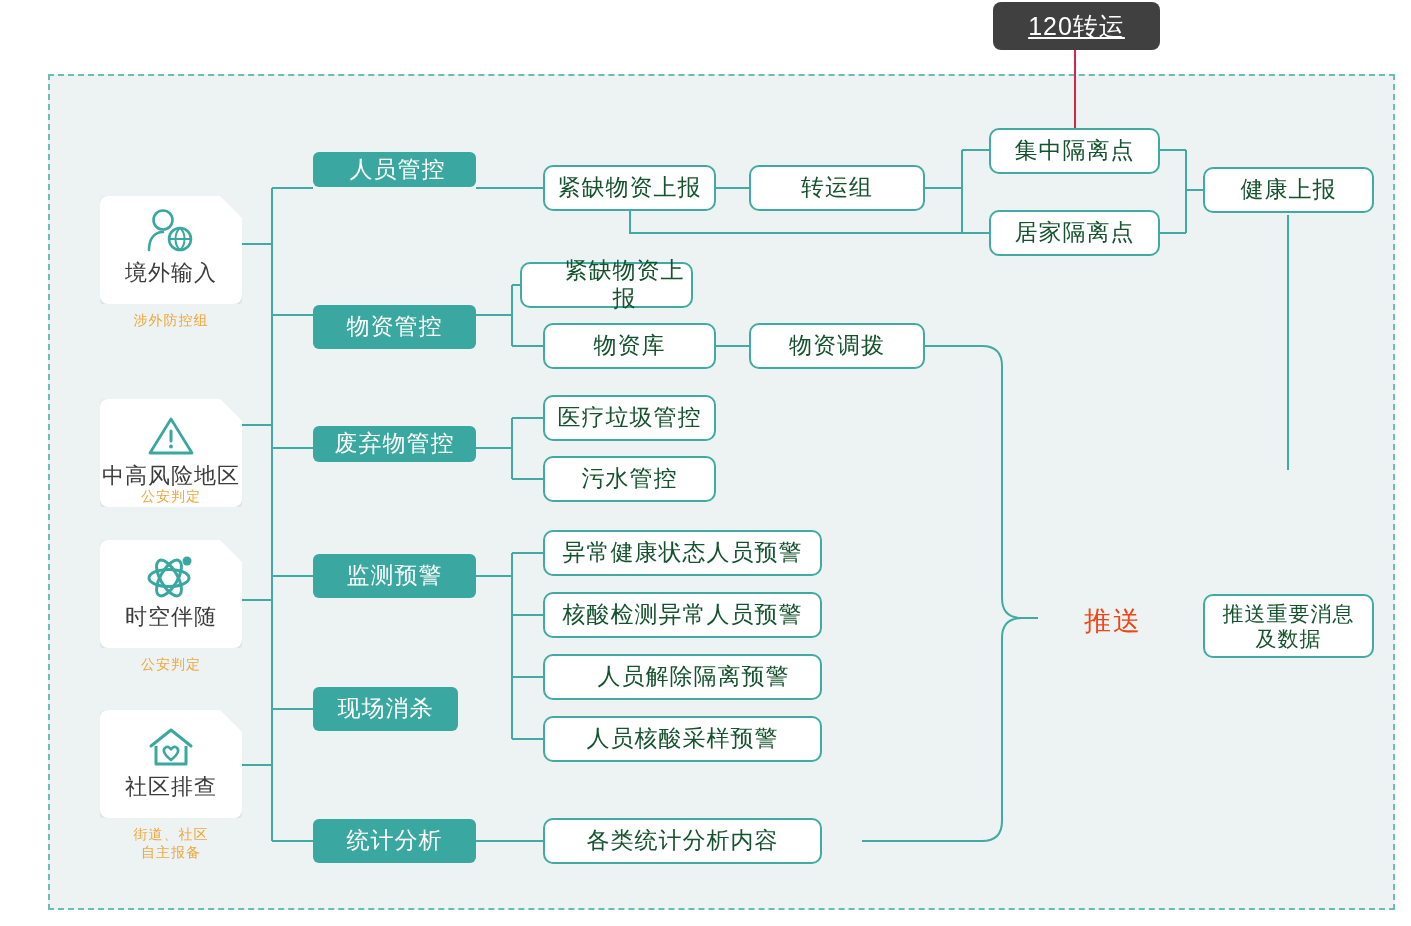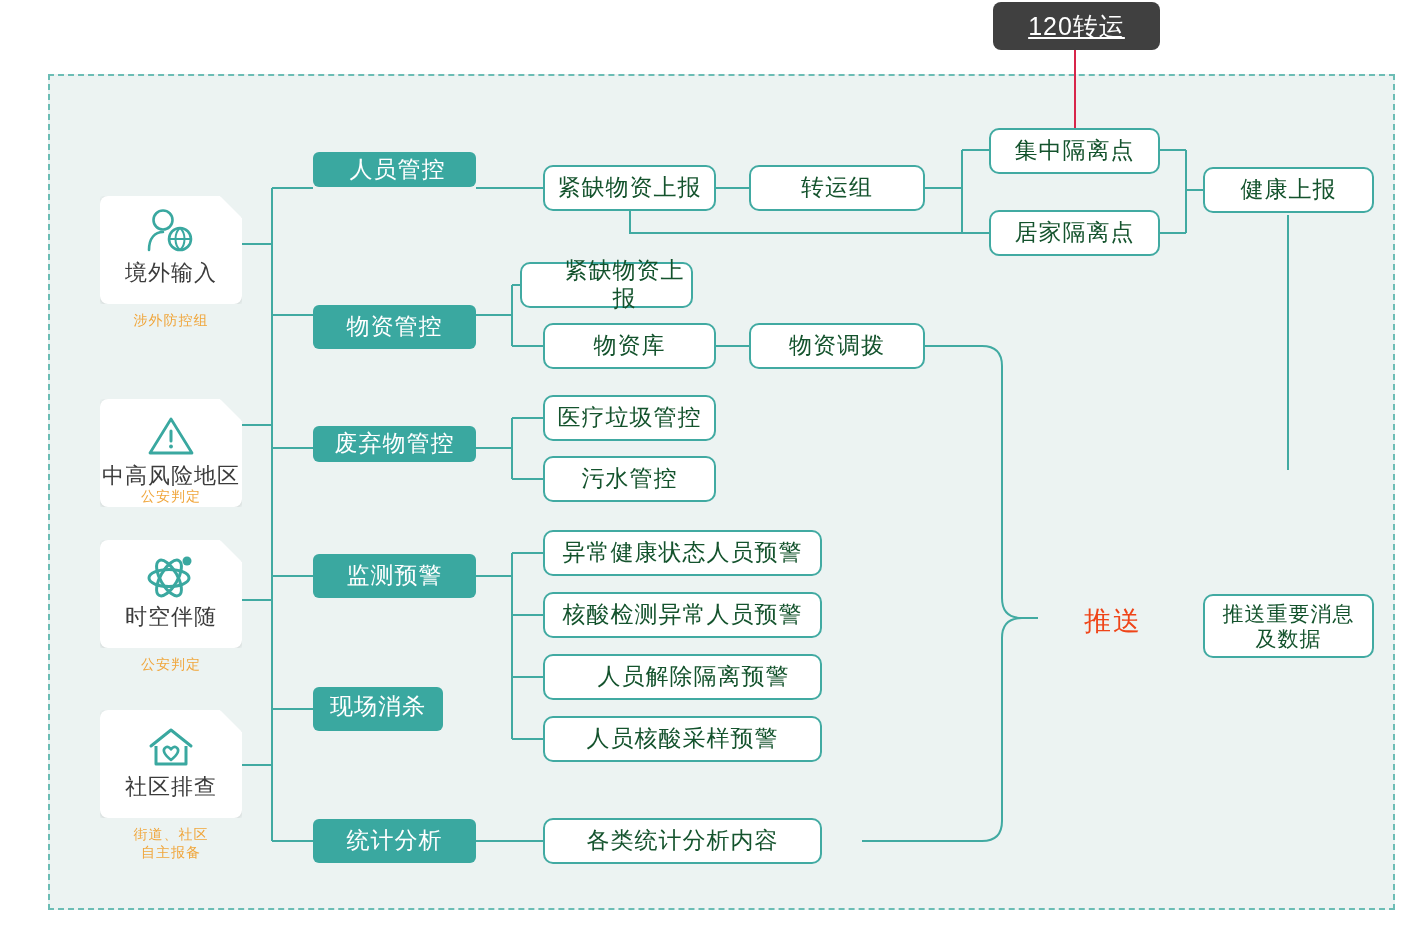--- a/index.html
+++ b/index.html
@@ -217,21 +217,21 @@
     </span>
     <span class="cap">社区排查</span>
   </div>
   <div class="card-sub" style="left:76px;top:826px;">街道、社区
 自主报备</div>
 
   <div class="node chip-teal" style="left:313px;top:152px;width:163px;height:35px;padding-left:6px;">人员管控</div>
   <div class="node chip-teal" style="left:313px;top:293px;width:163px;height:44px;margin-top:12px;">物资管控</div>
   <div class="node chip-teal" style="left:313px;top:426px;width:163px;height:36px;">废弃物管控</div>
   <div class="node chip-teal" style="left:313px;top:554px;width:163px;height:44px;">监测预警</div>
-  <div class="node chip-teal" style="left:313px;top:687px;width:130px;height:44px;font-family:Liberation Mono, monospace;">现场消杀</div>
+  <div class="node chip-teal" style="left:313px;top:687px;width:145px;height:44px;">现场消杀</div>
   <div class="node chip-teal" style="left:313px;top:819px;width:163px;height:44px;">统计分析</div>
 
   <div class="node box-white" style="left:543px;top:165px;width:173px;height:46px;">紧缺物资上报</div>
   <div class="node box-white" style="left:749px;top:165px;width:176px;height:46px;">转运组</div>
   <div class="node box-white" style="left:989px;top:128px;width:171px;height:46px;">集中隔离点</div>
   <div class="node box-white" style="left:989px;top:210px;width:171px;height:46px;">居家隔离点</div>
   <div class="node box-white" style="left:1203px;top:167px;width:171px;height:46px;">健康上报</div>
 
   <div class="node box-white" style="left:520px;top:262px;width:173px;height:46px;padding-left:36px;">紧缺物资上报</div>
   <div class="node box-white" style="left:543px;top:323px;width:173px;height:46px;">物资库</div>

